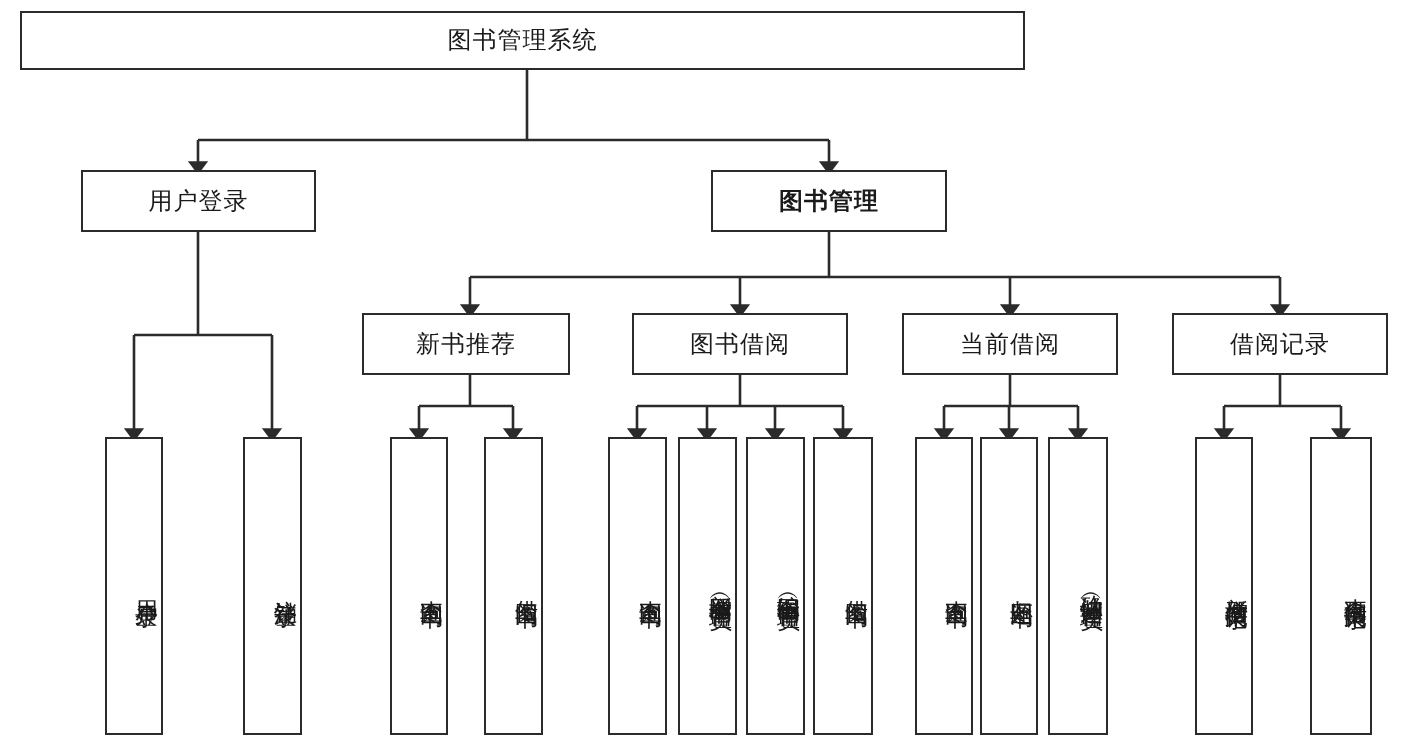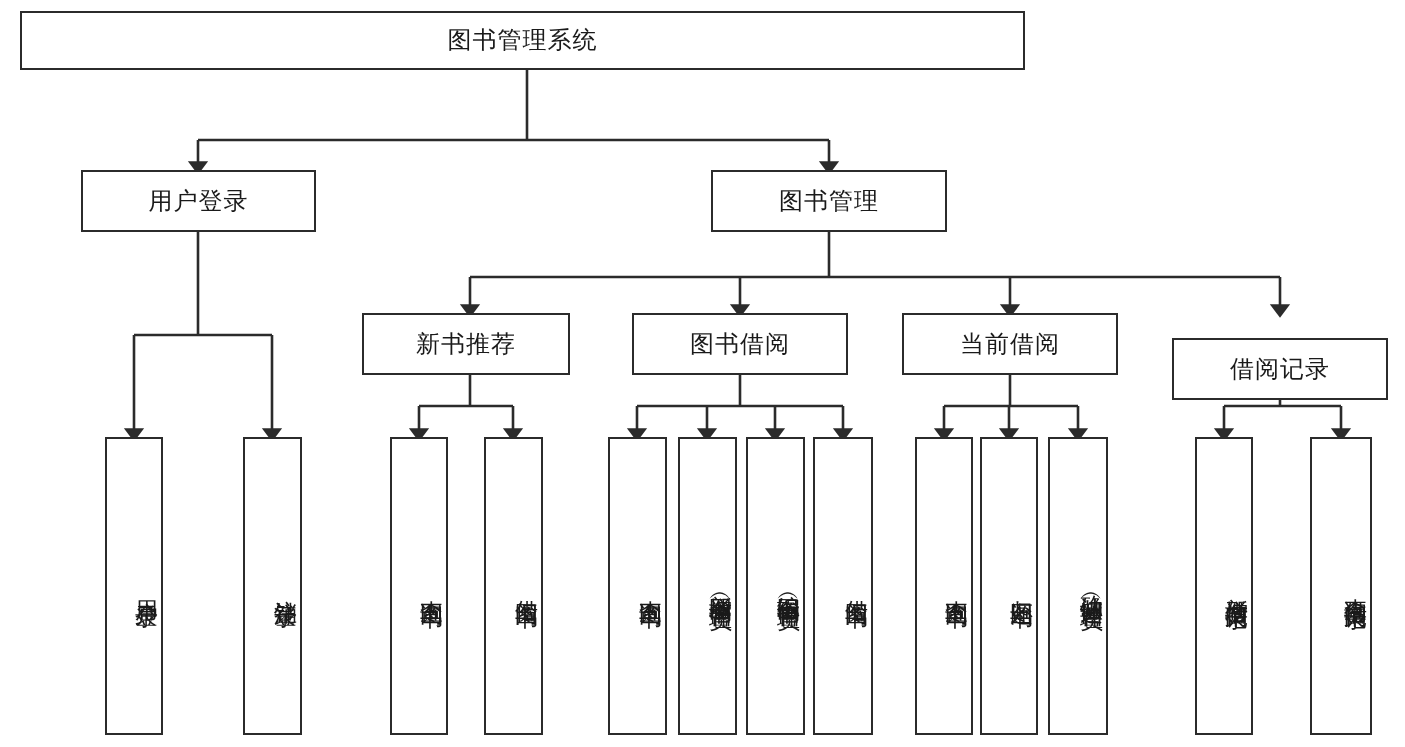--- a/index.html
+++ b/index.html
@@ -110,33 +110,33 @@
       </g>
   </svg>
 
   <div id="nodes-layer">
       <div class="node horiz" style="left: 20px; top: 11px; width: 1005px; height: 59px;">
         <span>图书管理系统</span>
       </div>
       <div class="node horiz" style="left: 81px; top: 170px; width: 235px; height: 62px;">
         <span>用户登录</span>
       </div>
-      <div class="node horiz" style="left: 711px; top: 170px; width: 236px; height: 62px;">
+      <div class="node horiz" style="left: 711px; top: 170px; width: 236px; height: 62px; font-weight: bold;">
         <span>图书管理</span>
       </div>
       <div class="node horiz" style="left: 362px; top: 313px; width: 208px; height: 62px;">
         <span>新书推荐</span>
       </div>
       <div class="node horiz" style="left: 632px; top: 313px; width: 216px; height: 62px;">
         <span>图书借阅</span>
       </div>
       <div class="node horiz" style="left: 902px; top: 313px; width: 216px; height: 62px;">
         <span>当前借阅</span>
       </div>
-      <div class="node horiz" style="left: 1172px; top: 313px; width: 216px; height: 62px; margin-top: 25px;">
+      <div class="node horiz" style="left: 1172px; top: 313px; width: 216px; height: 62px;">
         <span>借阅记录</span>
       </div>
       <div class="node vert" style="left: 105px; top: 437px; width: 58px; height: 298px;">
         <span class="vtext">用户登录</span>
       </div>
       <div class="node vert" style="left: 243px; top: 437px; width: 59px; height: 298px;">
         <span class="vtext">注销登录</span>
       </div>
       <div class="node vert" style="left: 390px; top: 437px; width: 58px; height: 298px;">
         <span class="vtext">查询图书</span>

